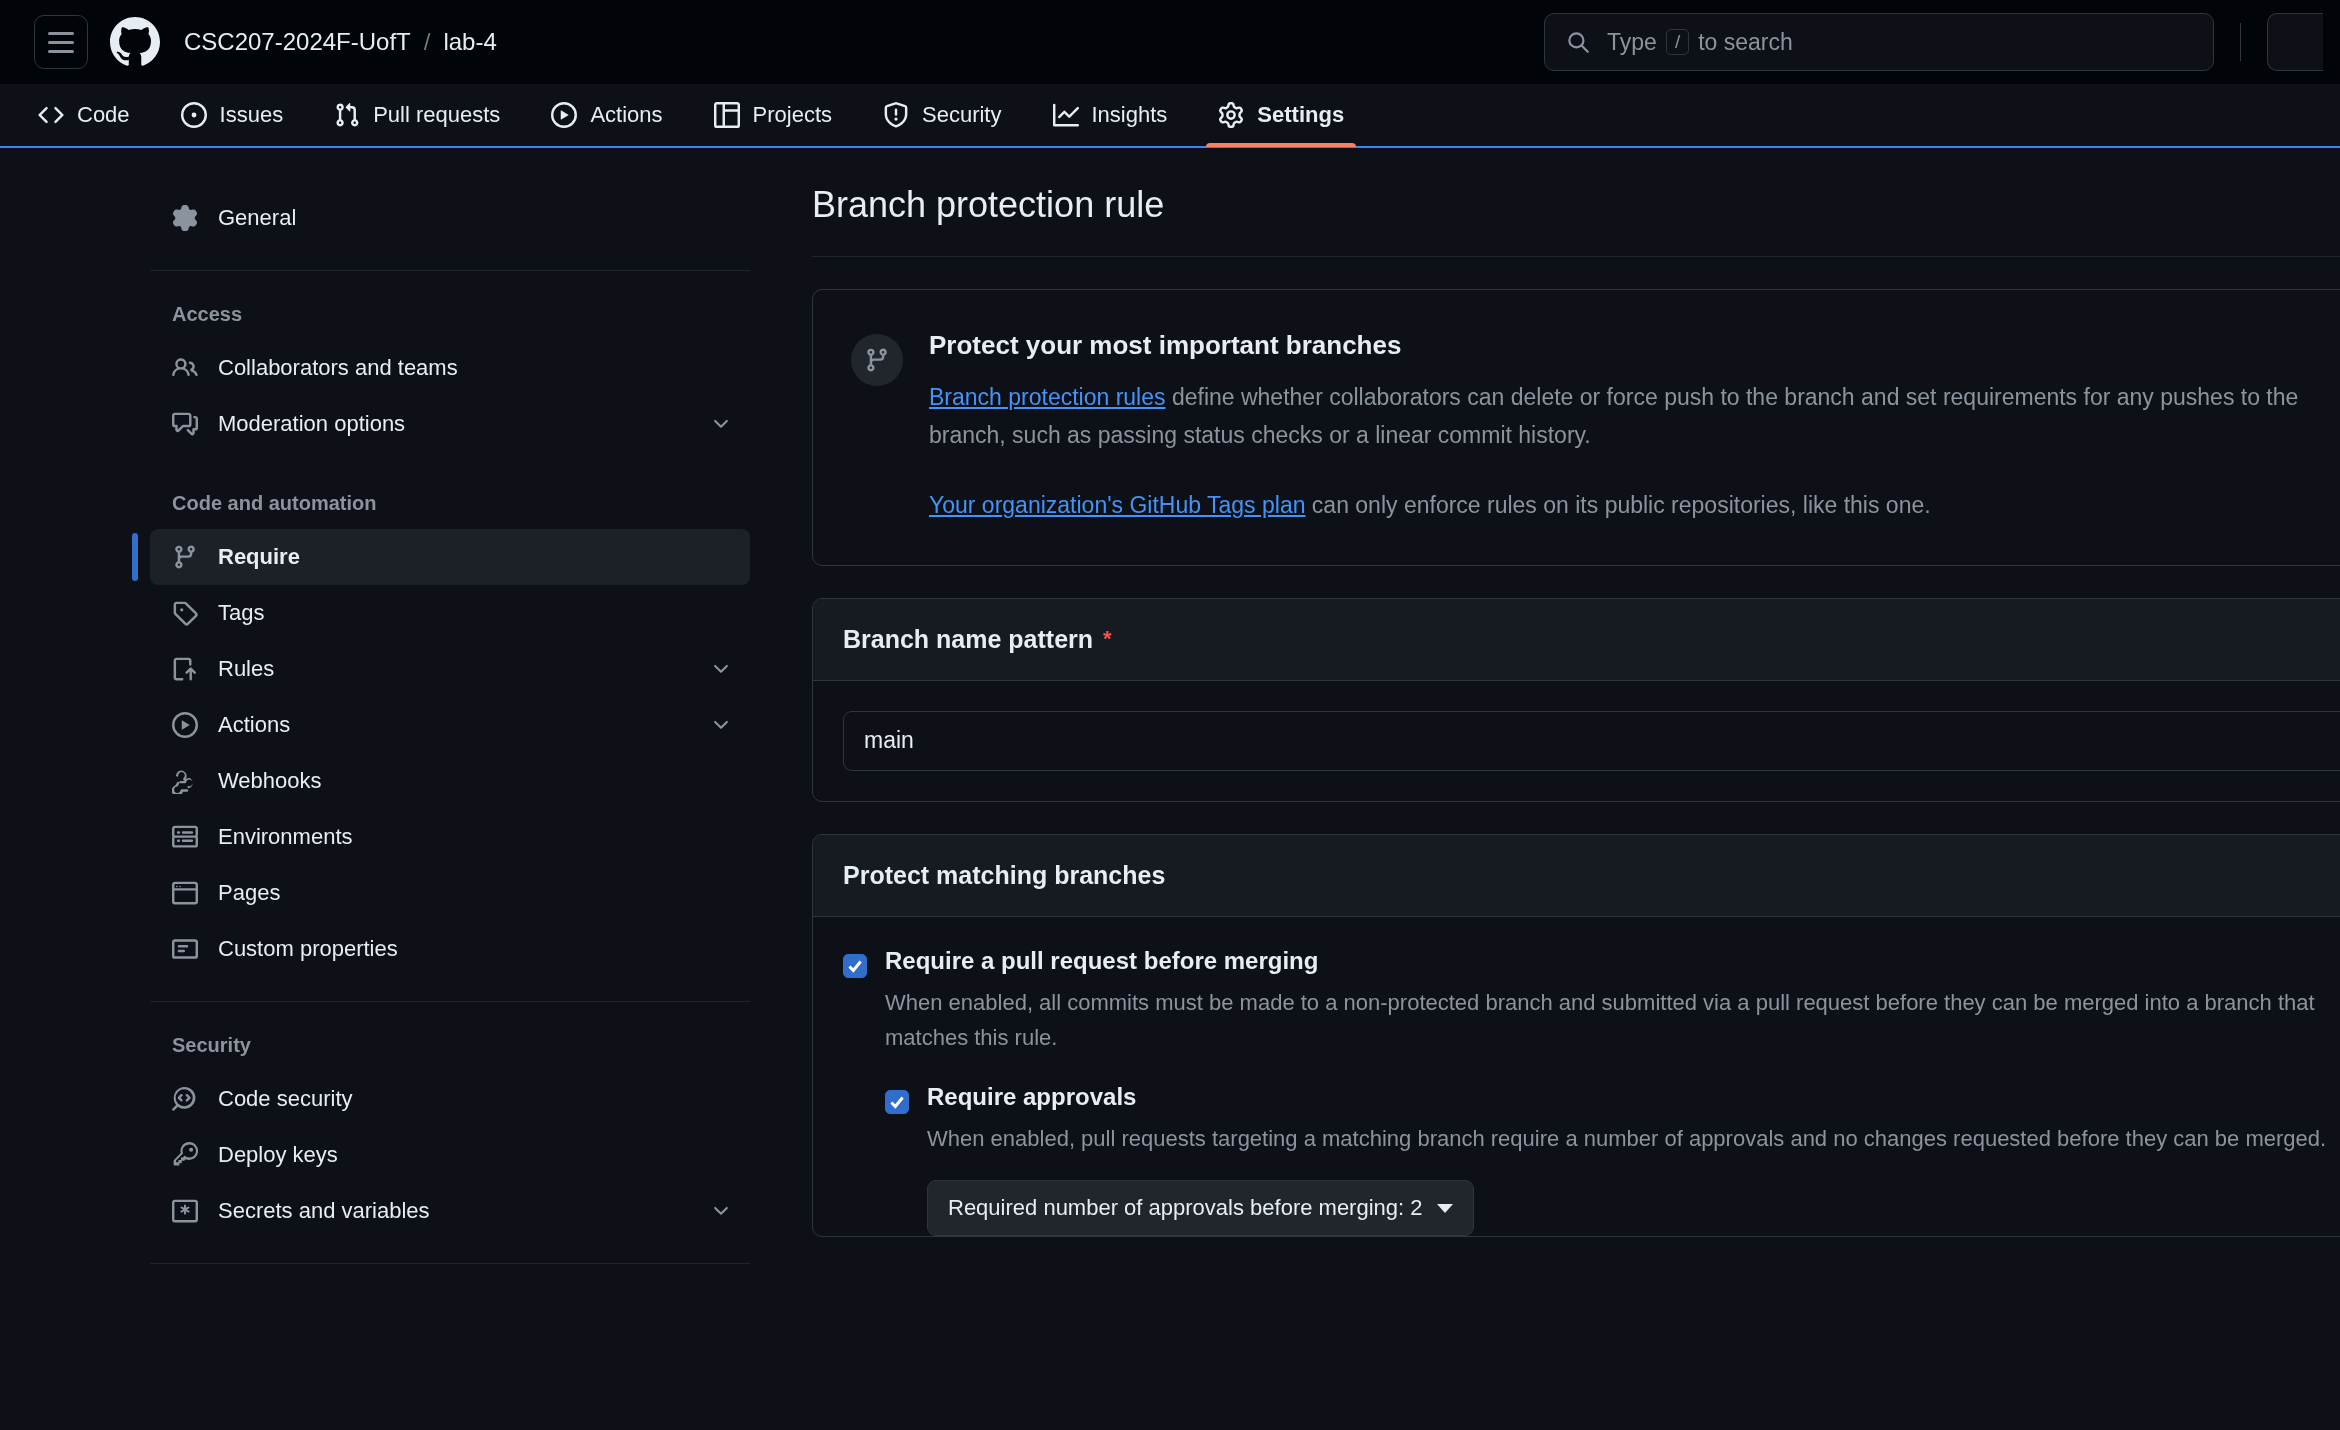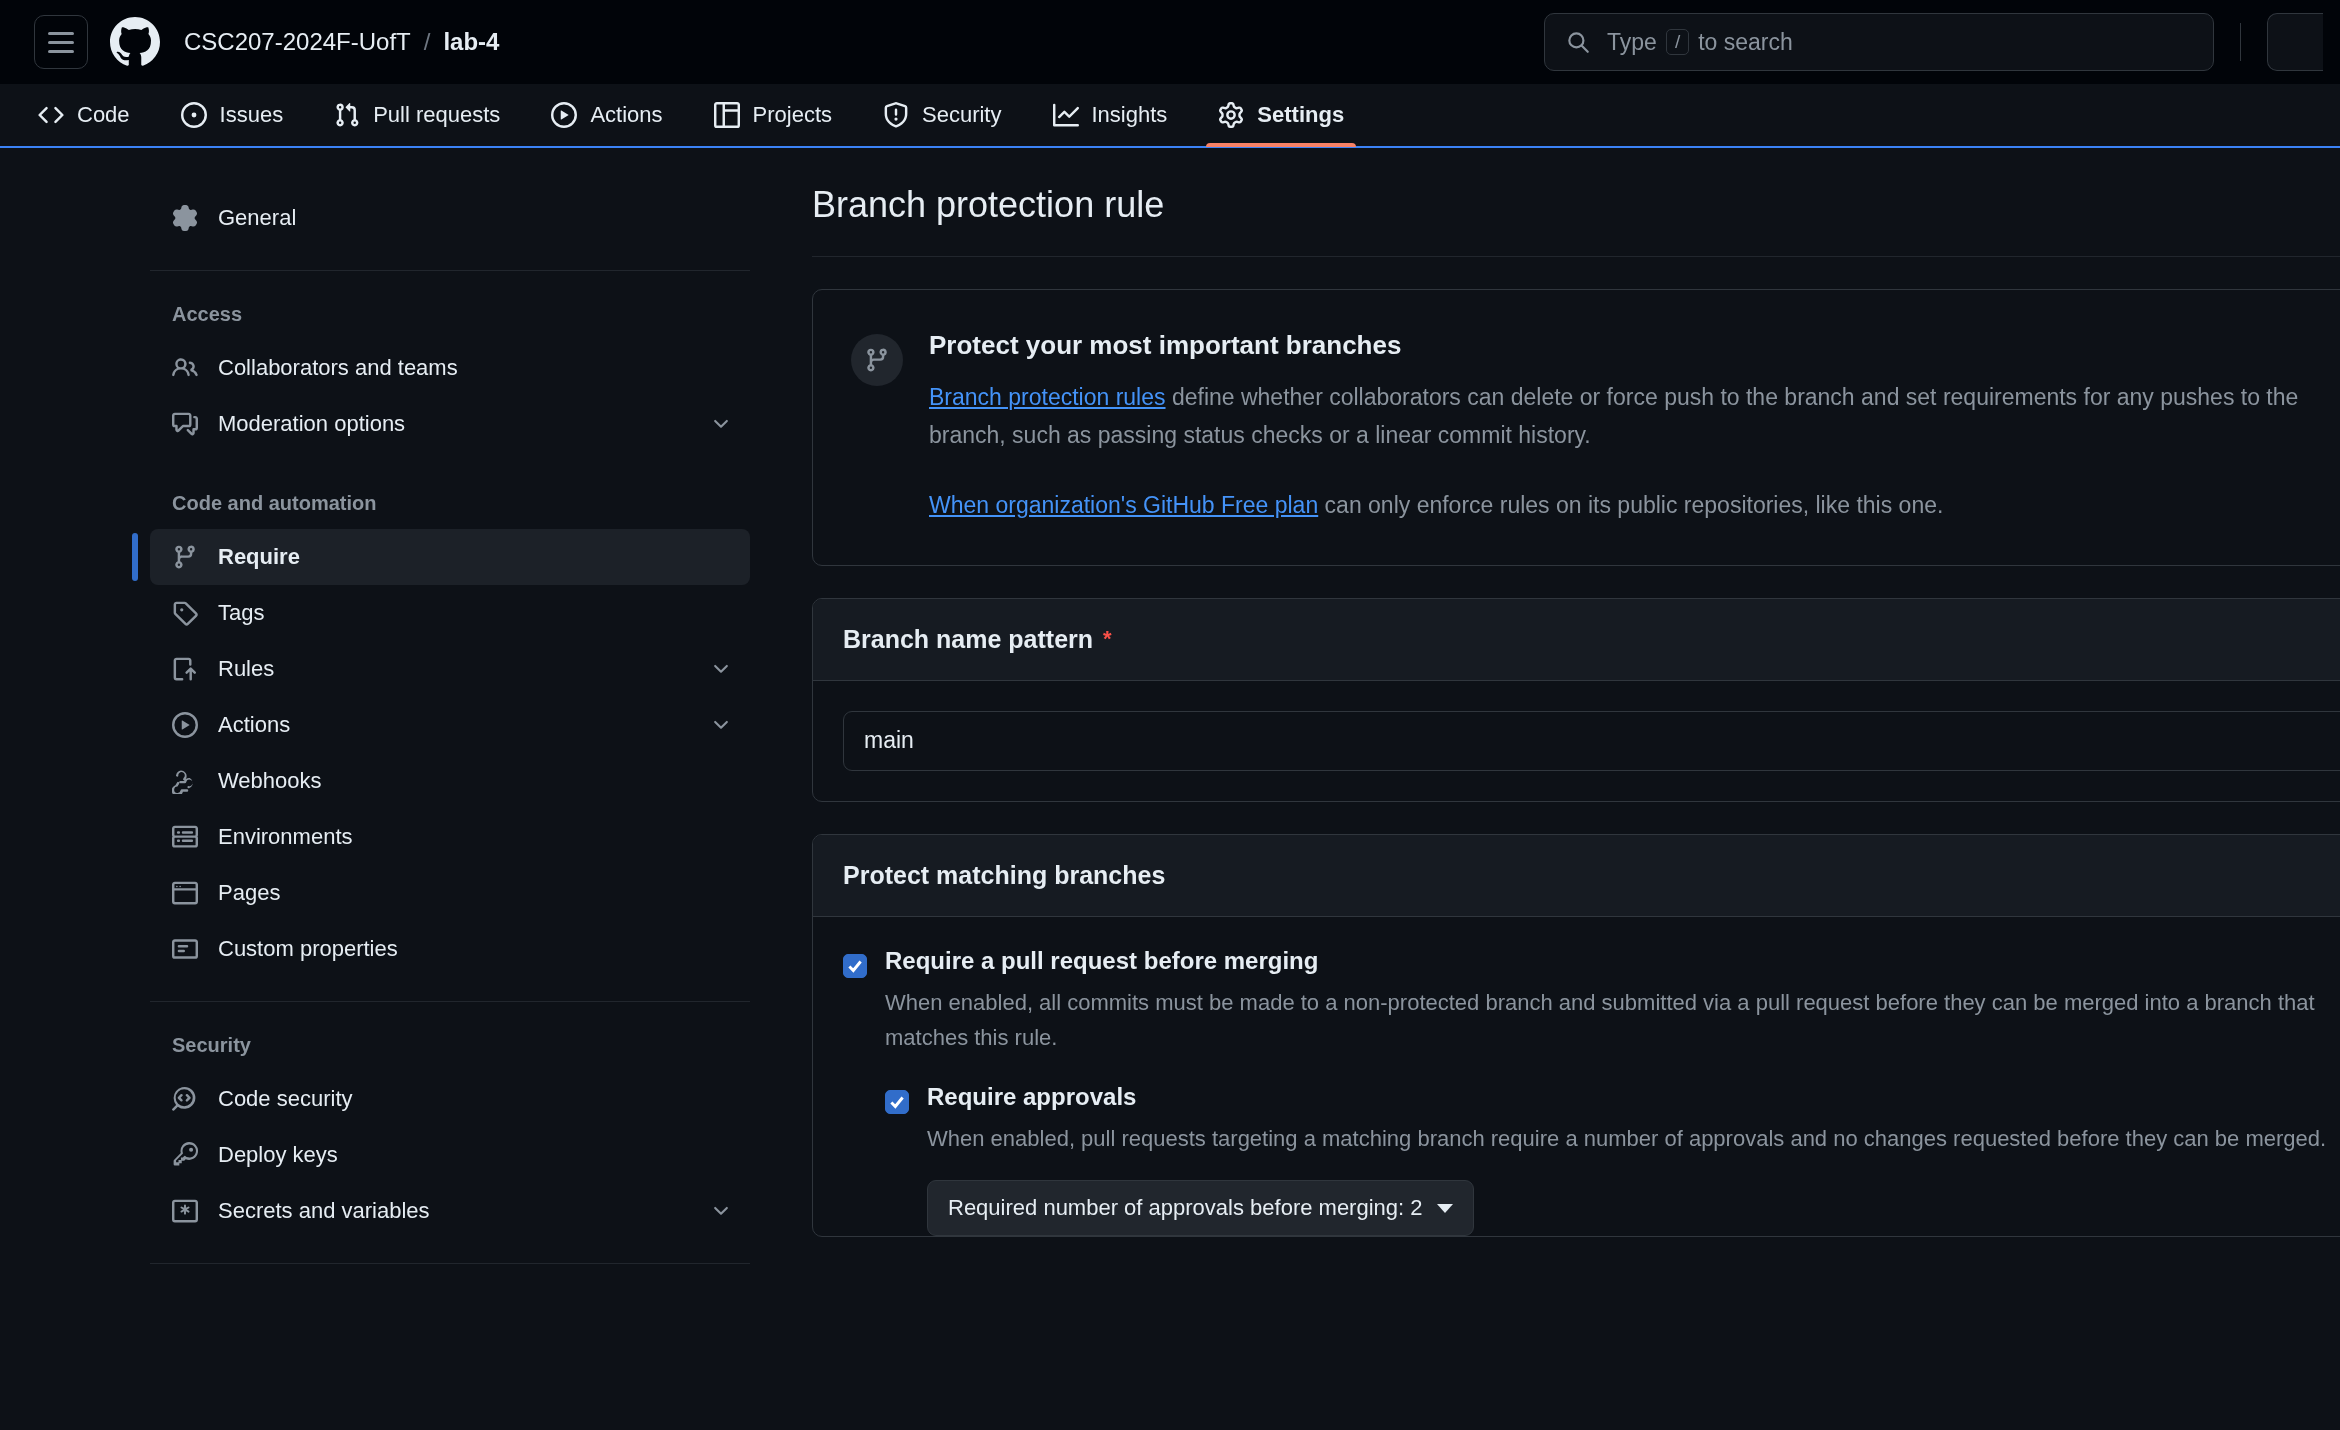--- a/index.html
+++ b/index.html
@@ -59,21 +59,21 @@
   .breadcrumb {
     margin-left: 24px;
     display: flex;
     align-items: center;
     gap: 13px;
     font-size: 24px;
     white-space: nowrap;
   }
   .bc-owner { color: #e6edf3; cursor: pointer; }
   .bc-sep   { color: #6e7681; }
-  .bc-repo  { color: #e6edf3; font-weight: bold; cursor: pointer; }
+  .bc-repo  { color: #e6edf3; font-weight: normal; cursor: pointer; }
 
   .topbar-right {
     position: absolute;
     right: 17px;
     top: 0;
     height: 84px;
     display: flex;
     align-items: center;
     gap: 0;
     padding-right: 0;
@@ -633,21 +633,21 @@
     <div class="card">
       <div class="banner">
         <div class="banner-icon">
           <svg viewBox="0 0 16 16">
               <path d="M9.5 3.25a2.25 2.25 0 1 1 3 2.122V6A2.5 2.5 0 0 1 10 8.5H6a1 1 0 0 0-1 1v1.128a2.251 2.251 0 1 1-1.5 0V5.372a2.25 2.25 0 1 1 1.5 0v1.836A2.493 2.493 0 0 1 6 7h4a1 1 0 0 0 1-1v-.628A2.25 2.25 0 0 1 9.5 3.25Zm-6 0a.75.75 0 1 0 1.5 0 .75.75 0 0 0-1.5 0Zm8.25-.75a.75.75 0 1 0 0 1.5.75.75 0 0 0 0-1.5ZM4.25 12a.75.75 0 1 0 0 1.5.75.75 0 0 0 0-1.5Z"></path>
             </svg>
         </div>
         <div class="banner-body">
           <div class="banner-title">Protect your most important branches</div>
           <p class="banner-p"><a class="lnk">Branch protection rules</a><span> define whether collaborators can delete or force push to the branch and set requirements for any pushes to the branch, such as passing status checks or a linear commit history.</span></p>
-          <p class="banner-p"><a class="lnk">When organization's GitHub Free plan</a><span> can only enforce rules on its public repositories, like this one.</span></p>
+          <p class="banner-p"><a class="lnk">Your organization's GitHub Tags plan</a><span> can only enforce rules on its public repositories, like this one.</span></p>
         </div>
       </div>
     </div>
 
     <div class="card">
       <div class="card-header">
         <span>Branch name pattern</span>
         <span class="req-star">*</span>
       </div>
       <div class="card-body">

